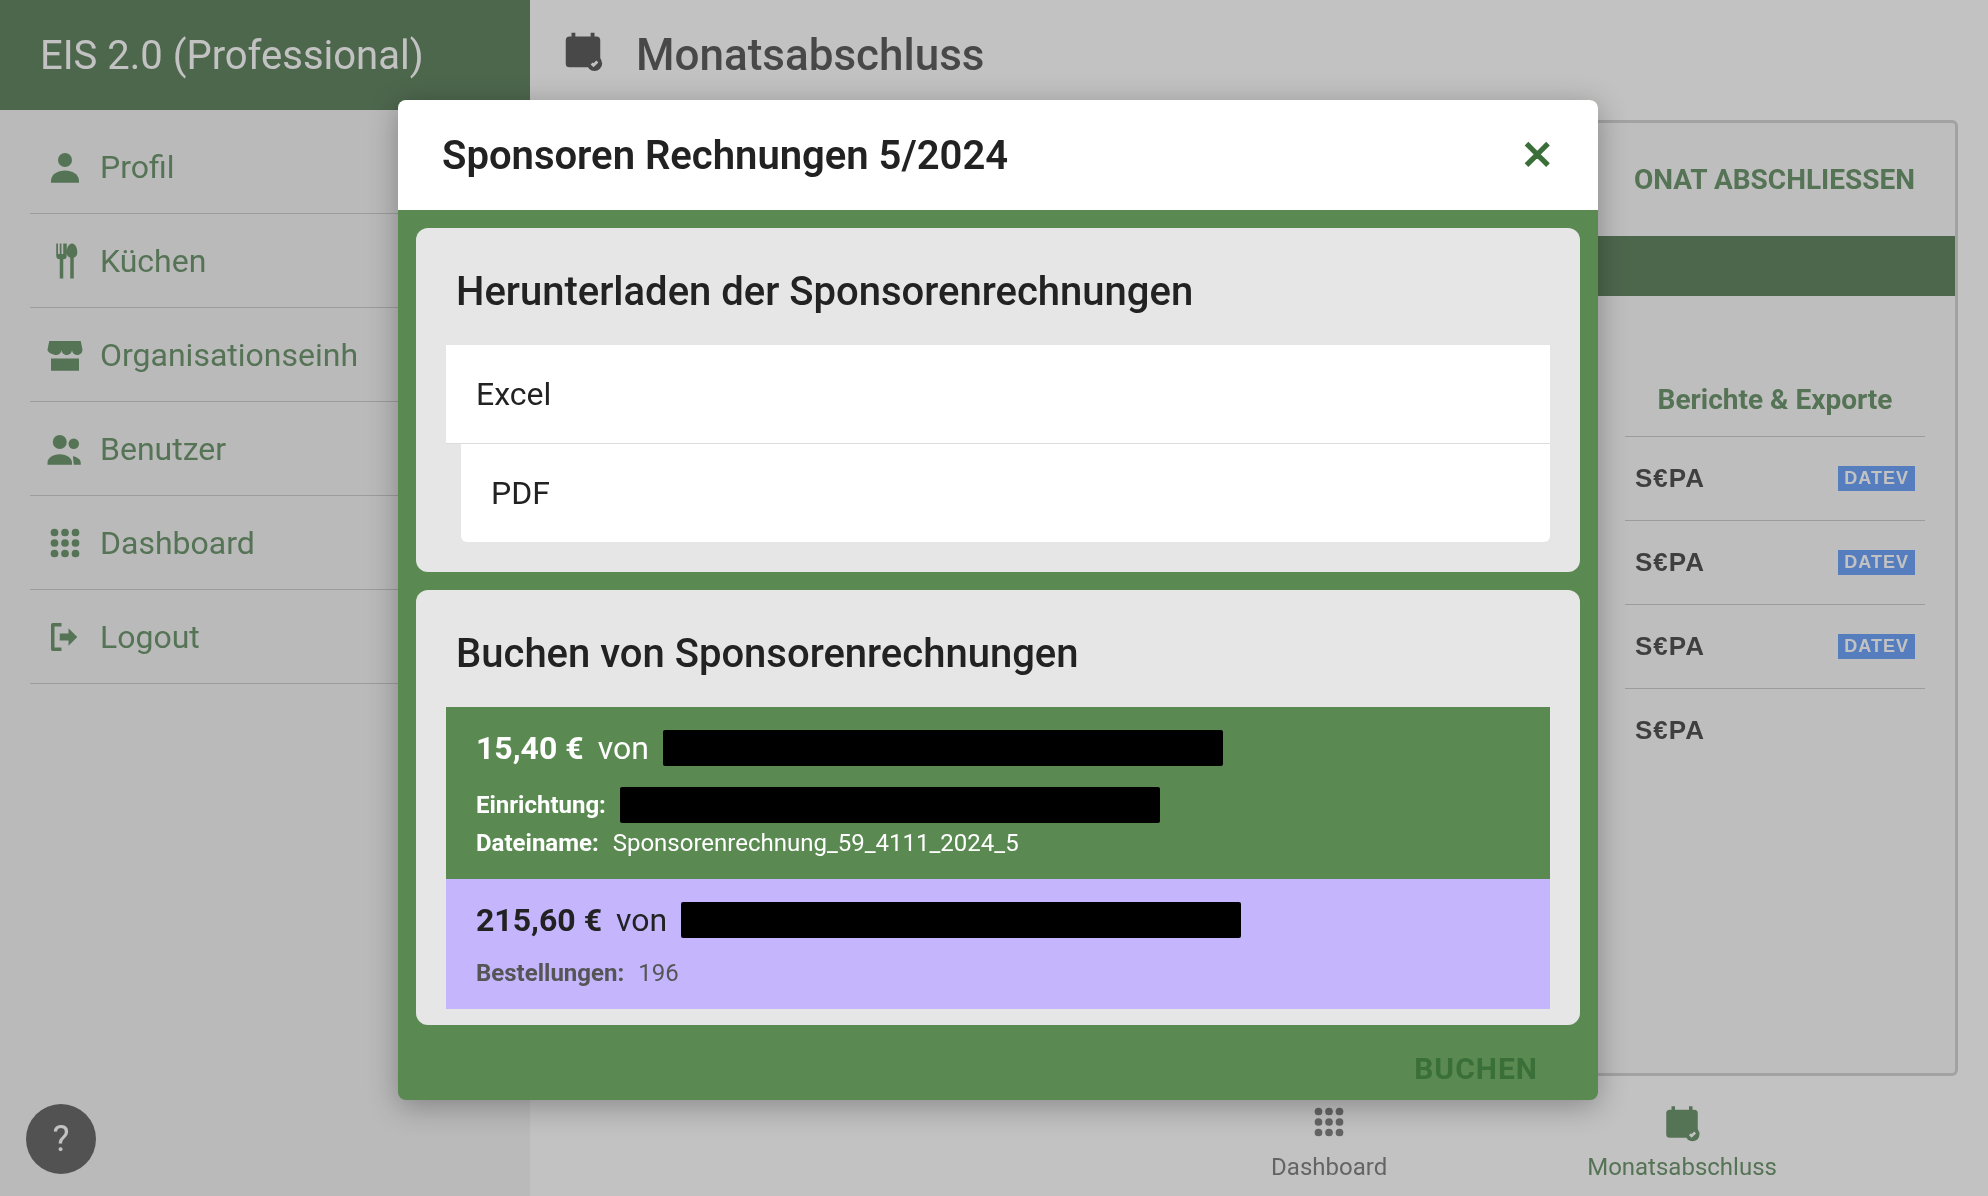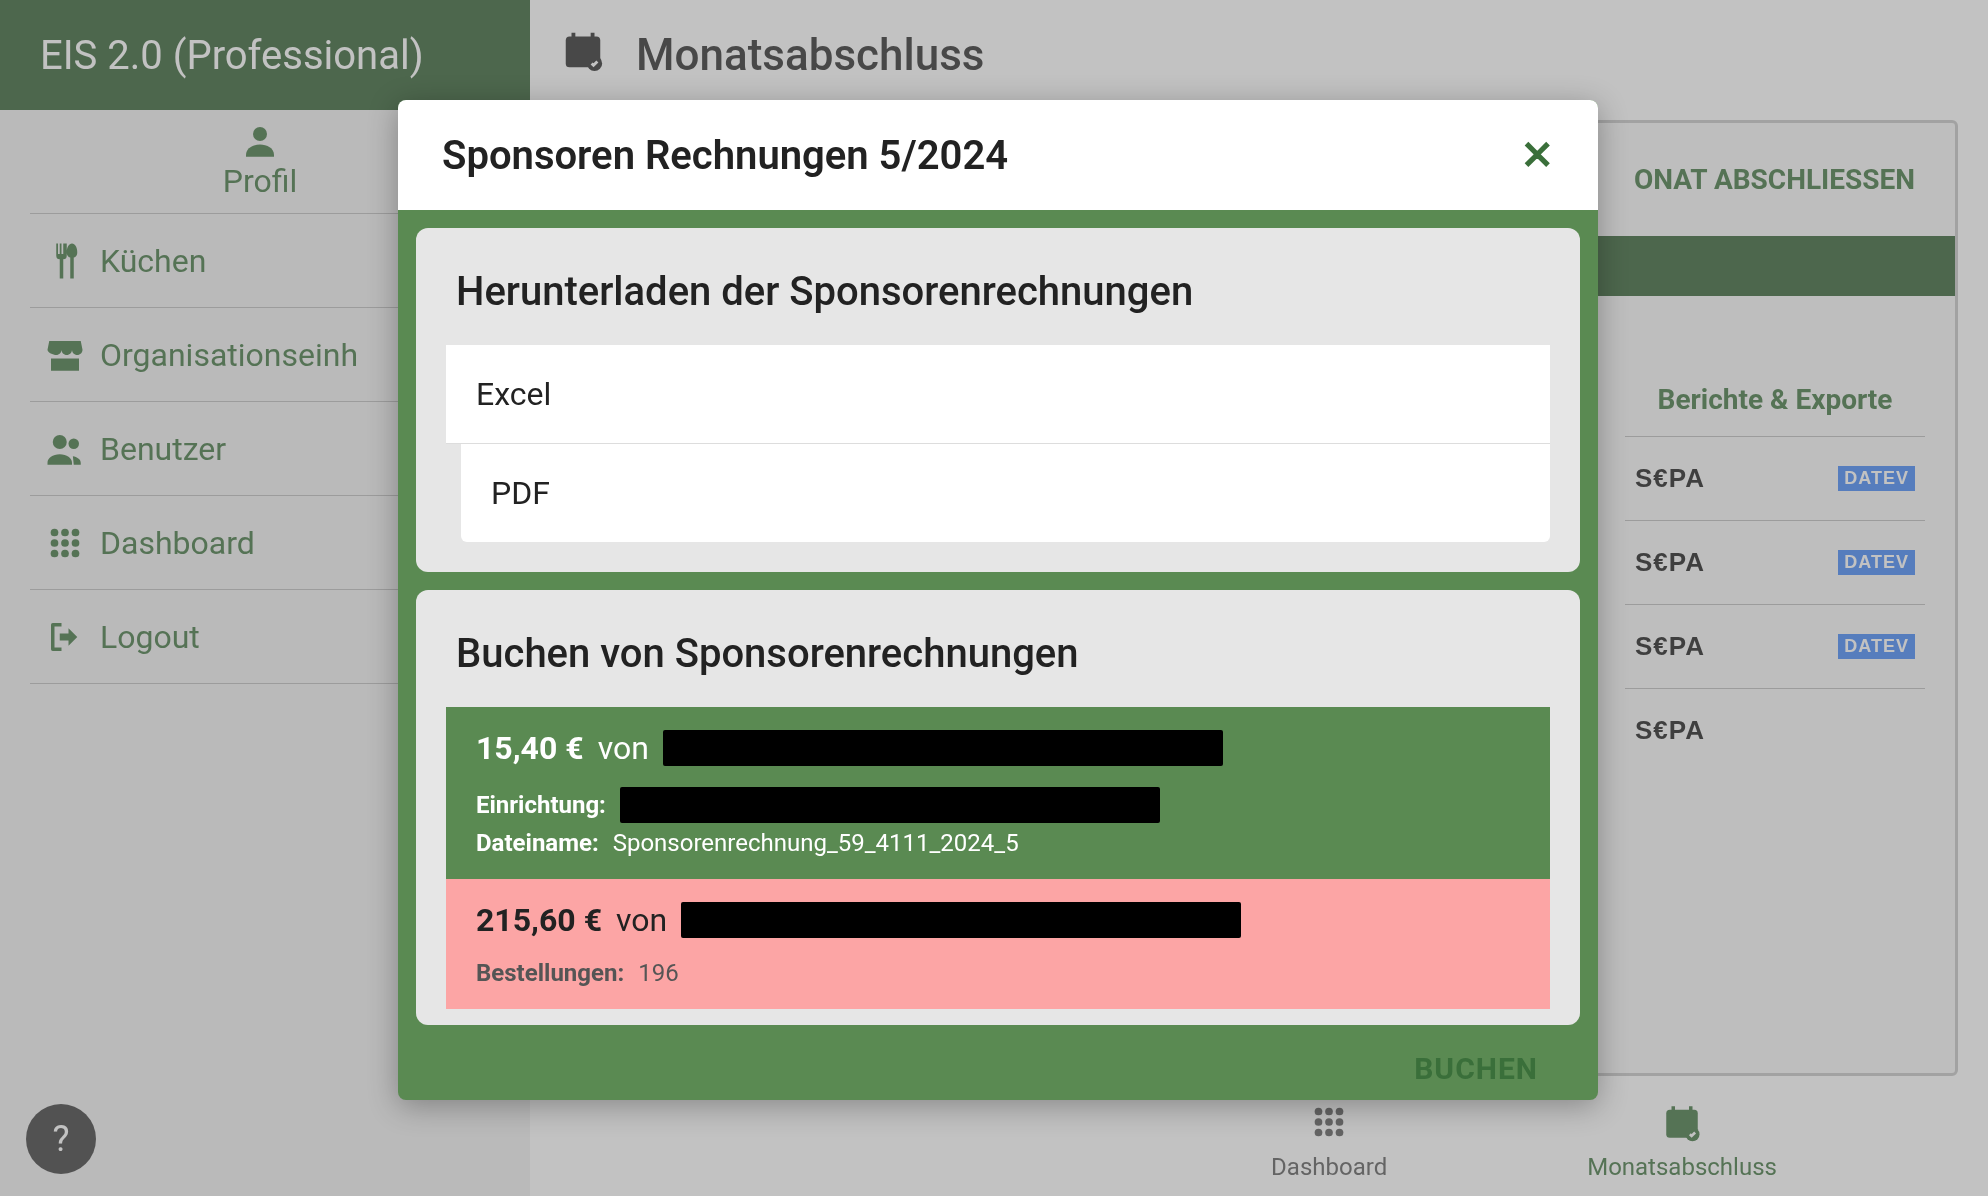--- a/index.html
+++ b/index.html
@@ -29,21 +29,21 @@
     height: 110px; background: var(--green-dark);
     display: flex; align-items: center; padding-left: 40px;
     color: #fff; font-size: 40px; font-weight: 400;
   }
   .sidebar-list { padding: 10px 40px 0 30px; }
   .sidebar-item {
     display: flex; align-items: center;
     height: 94px; border-bottom: 1px solid var(--divider);
     color: var(--green-text); font-size: 32px; cursor: pointer;
   }
-  .sidebar-item:first-child { border-top: none; flex-direction: column; }
+  .sidebar-item:first-child { border-top: none; }
   .sidebar-item:last-child { border-bottom: 1px solid var(--divider); }
   .sidebar-item .icon {
     width: 70px; display: flex; justify-content: center; align-items: center;
   }
   .sidebar-item .icon svg { width: 42px; height: 42px; fill: var(--green-text); }
 
   
   .main {
     position: absolute; left: 530px; right: 0; top: 0; bottom: 0;
     background: #fff;
@@ -153,21 +153,21 @@
     background: #fff; padding: 30px 30px;
     font-size: 32px; color: var(--text-dark);
     border-bottom: 1px solid #ddd; cursor: pointer;
   }
   .list-item:first-of-type { border-top-left-radius: 6px; border-top-right-radius: 6px; }
   .list-item:last-of-type  { border-bottom: none; border-bottom-left-radius: 6px; border-bottom-right-radius: 6px; margin-left: 15px; }
 
   .booking-list { display: flex; flex-direction: column; }
   .booking-item { padding: 22px 30px; font-size: 28px; }
   .booking-item.selected { background: var(--green-mid); color: #fff; }
-  .booking-item.unselected { background: #fca5a5; color: var(--text-dark); }
+  .booking-item.unselected { background: #c4b5fd; color: var(--text-dark); }
   .booking-line1 { font-size: 32px; margin-bottom: 20px; display: flex; align-items: center; gap: 14px; flex-wrap: wrap;}
   .booking-line1 .amount { font-weight: 700; }
   .booking-line1 .von { font-weight: 400; }
   .booking-row { display: flex; align-items: center; gap: 14px; margin-top: 6px; font-size: 24px; flex-wrap: wrap;}
   .booking-row .lbl { font-weight: 700; }
   .redact {
     display: inline-block; background: #000; height: 36px; border-radius: 2px;
   }
   .r-lg { width: 560px; }
   .r-md { width: 540px; }

